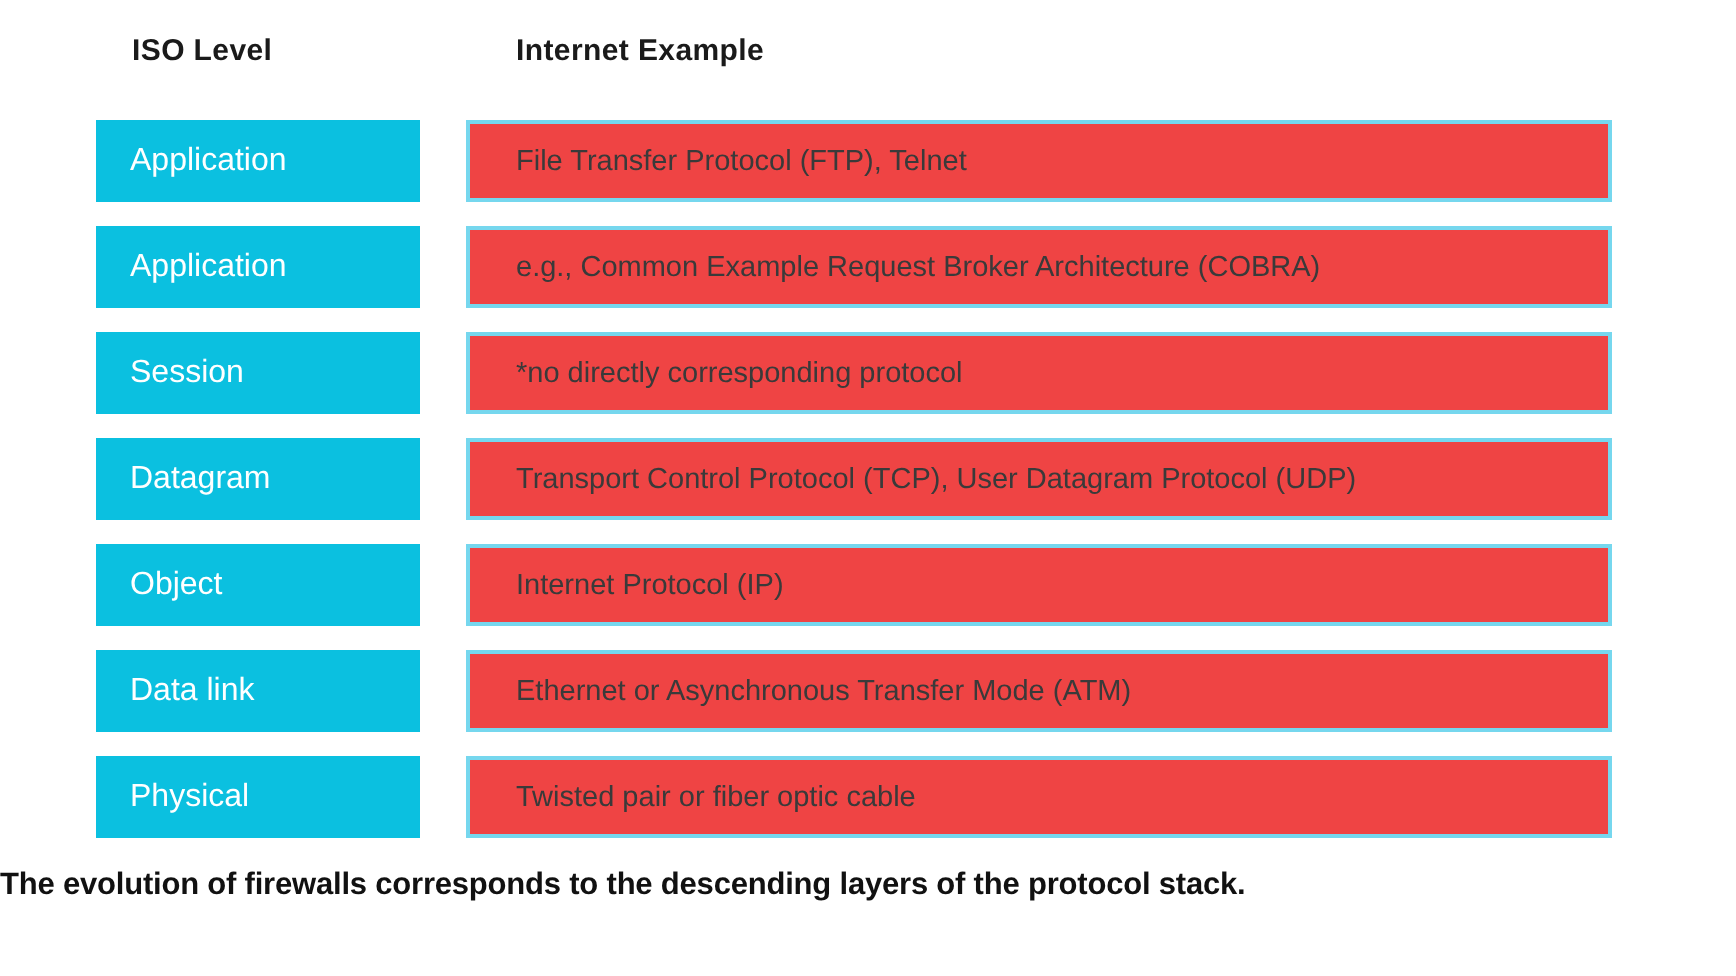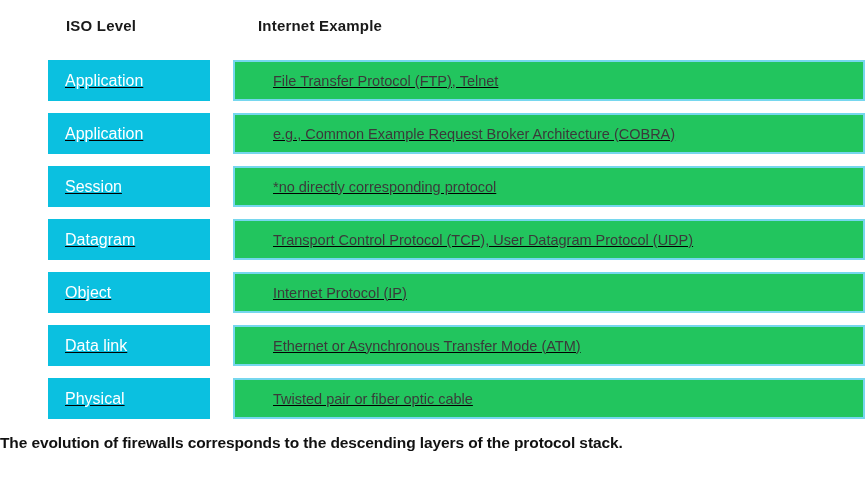--- a/index.html
+++ b/index.html
@@ -21,45 +21,44 @@
   }
   .col-header.left  { left: 66px; }
   .col-header.right { left: 258px; text-align: right; }
   .rows {
     position: absolute;
     top: 60px;
     left: 48px;
     display: flex;
     flex-direction: column;
     gap: 12px;
-    text-decoration: underline;
   }
   .row { display: flex; gap: 23px; }
   .level-box {
     width: 162px;
     height: 41px;
     background: #0bc0e0;
     color: #ffffff;
     font-size: 16px;
     font-weight: 500;
     display: flex;
     align-items: center;
     padding-left: 17px;
     box-sizing: border-box;
   }
   .example-box {
-    width: 632px;
+    width: 573px;
     height: 41px;
     border: 2px solid #76d7ee;
-    background: #22c55e;
+    background: #ef4444;
     color: #3a3a3a;
     font-size: 14.5px;
     display: flex;
     align-items: center;
-    padding-left: 38px;
+    padding-left: 23px;
     box-sizing: border-box;
   }
   .caption {
     position: absolute;
     top: 434px;
     left: 0;
     width: 100%;
     font-size: 15.5px;
     font-weight: 700;
     color: #111111;

